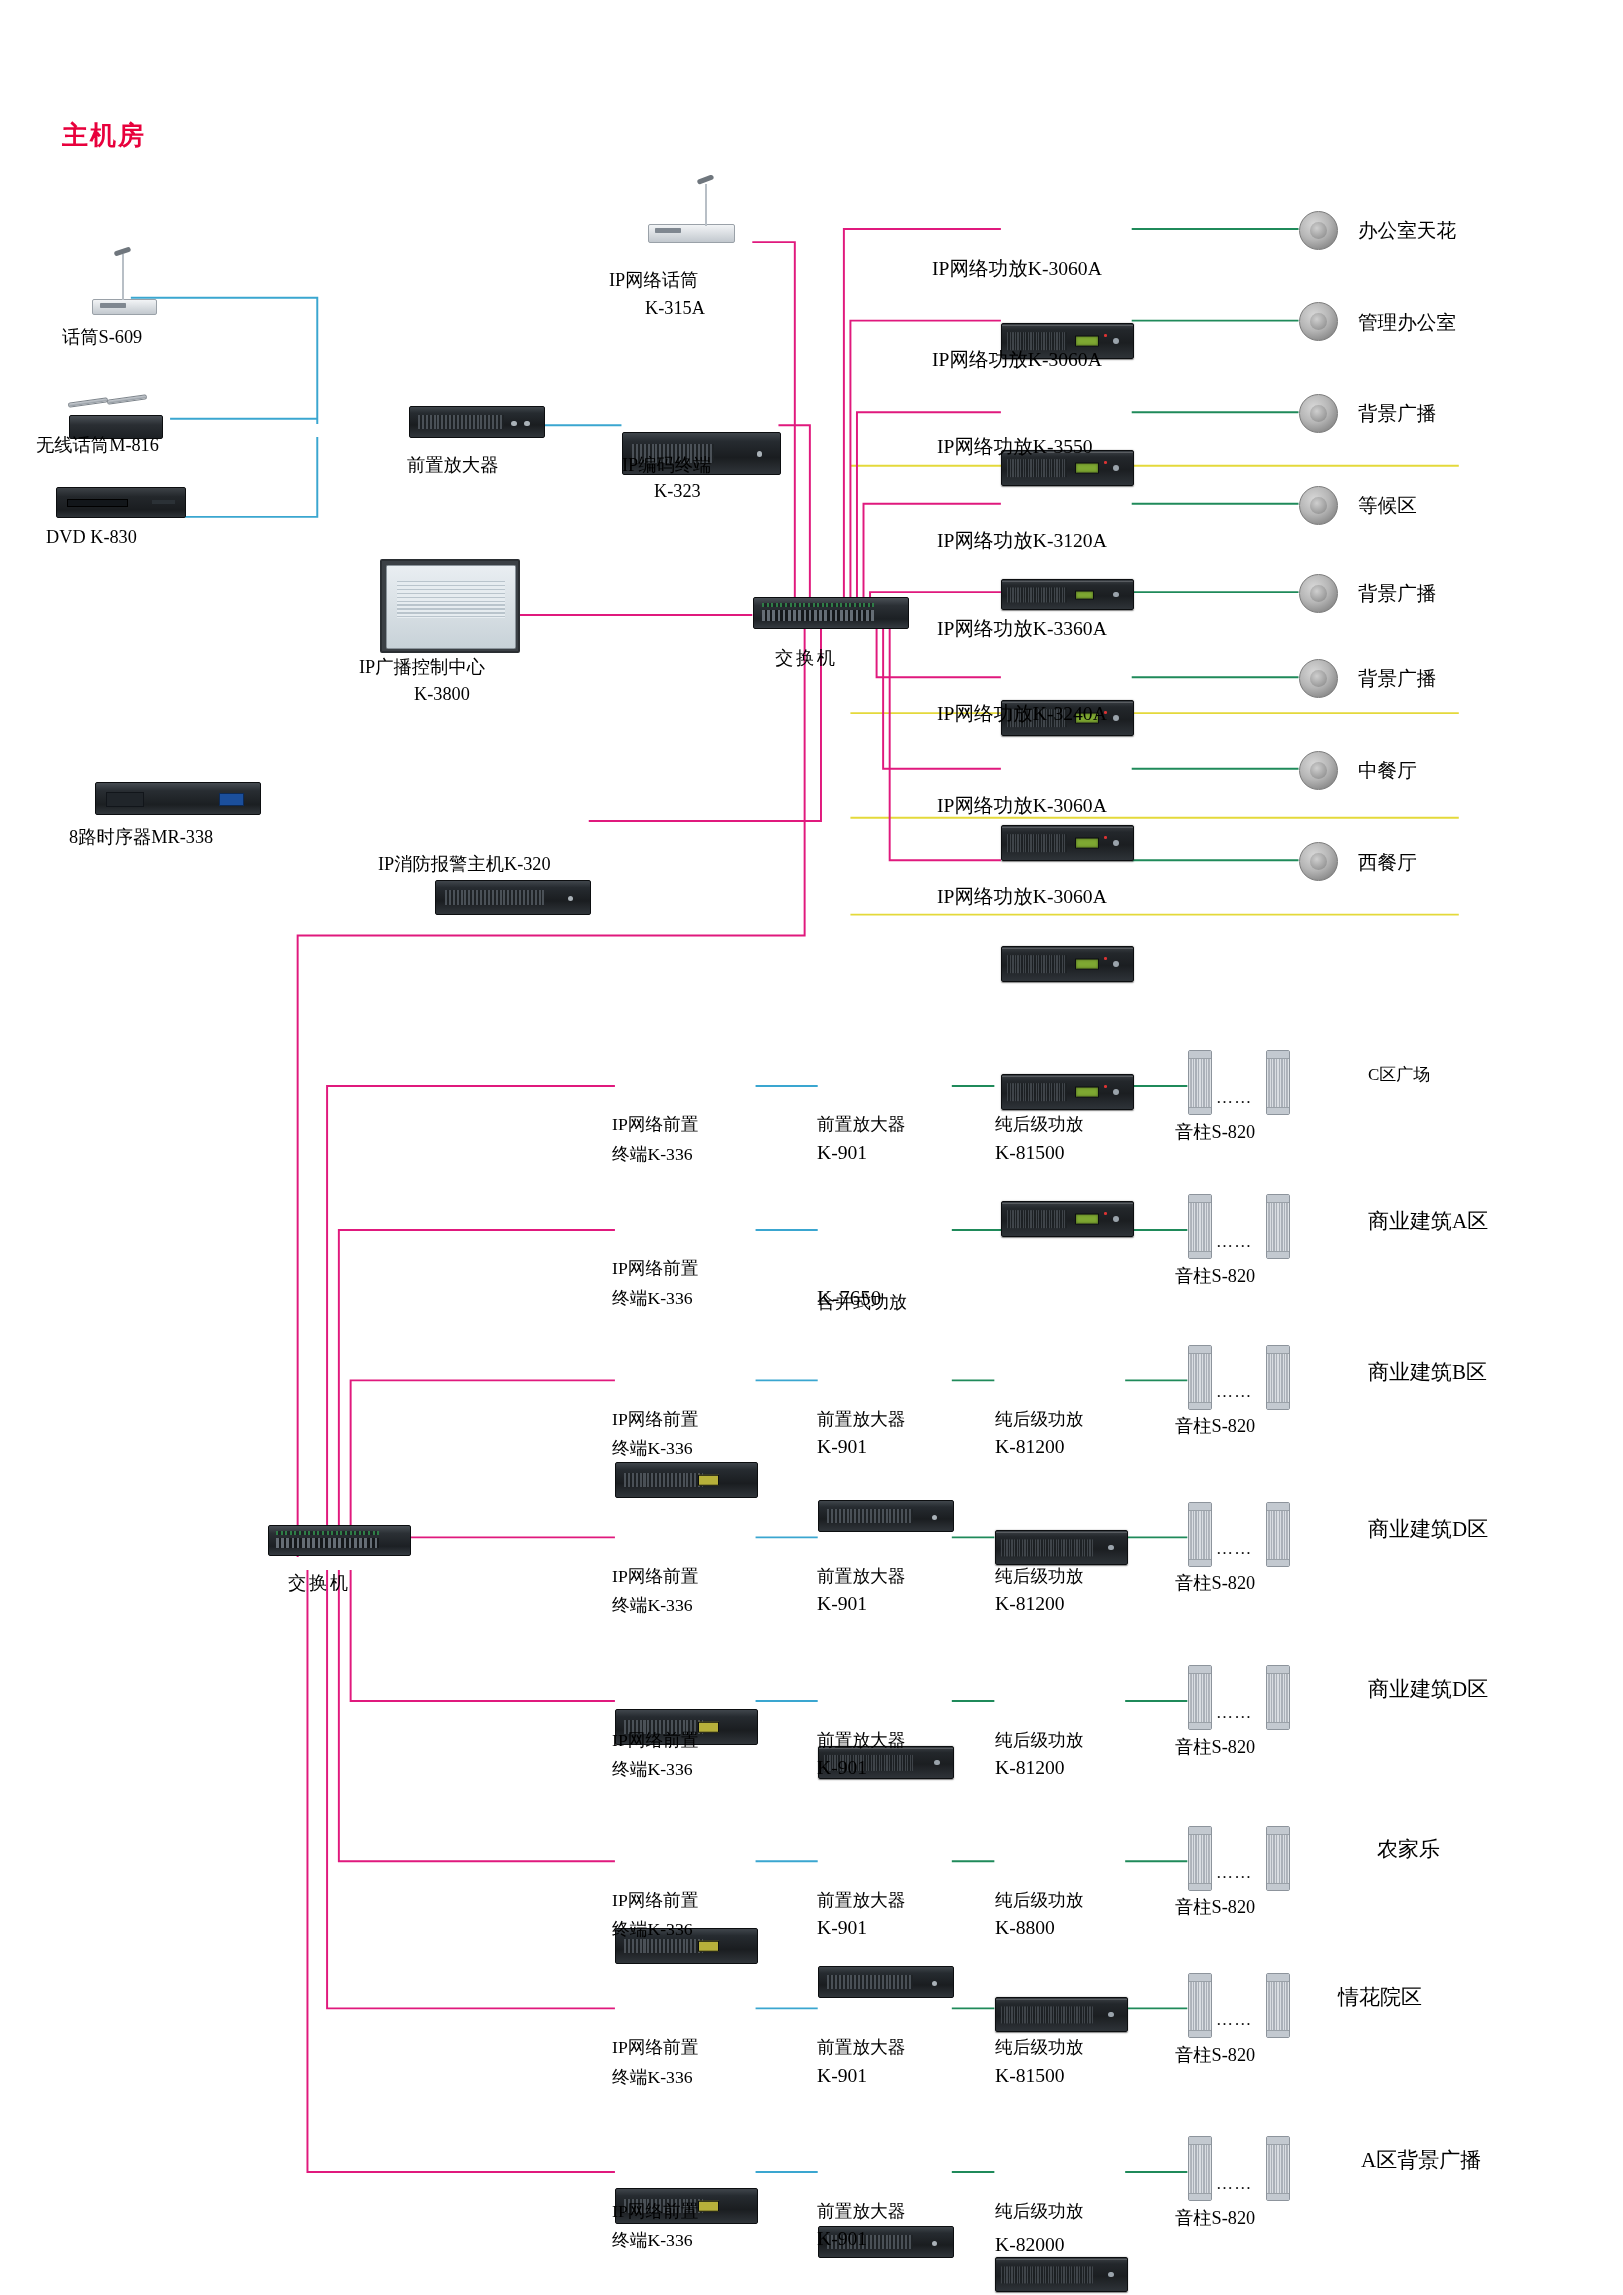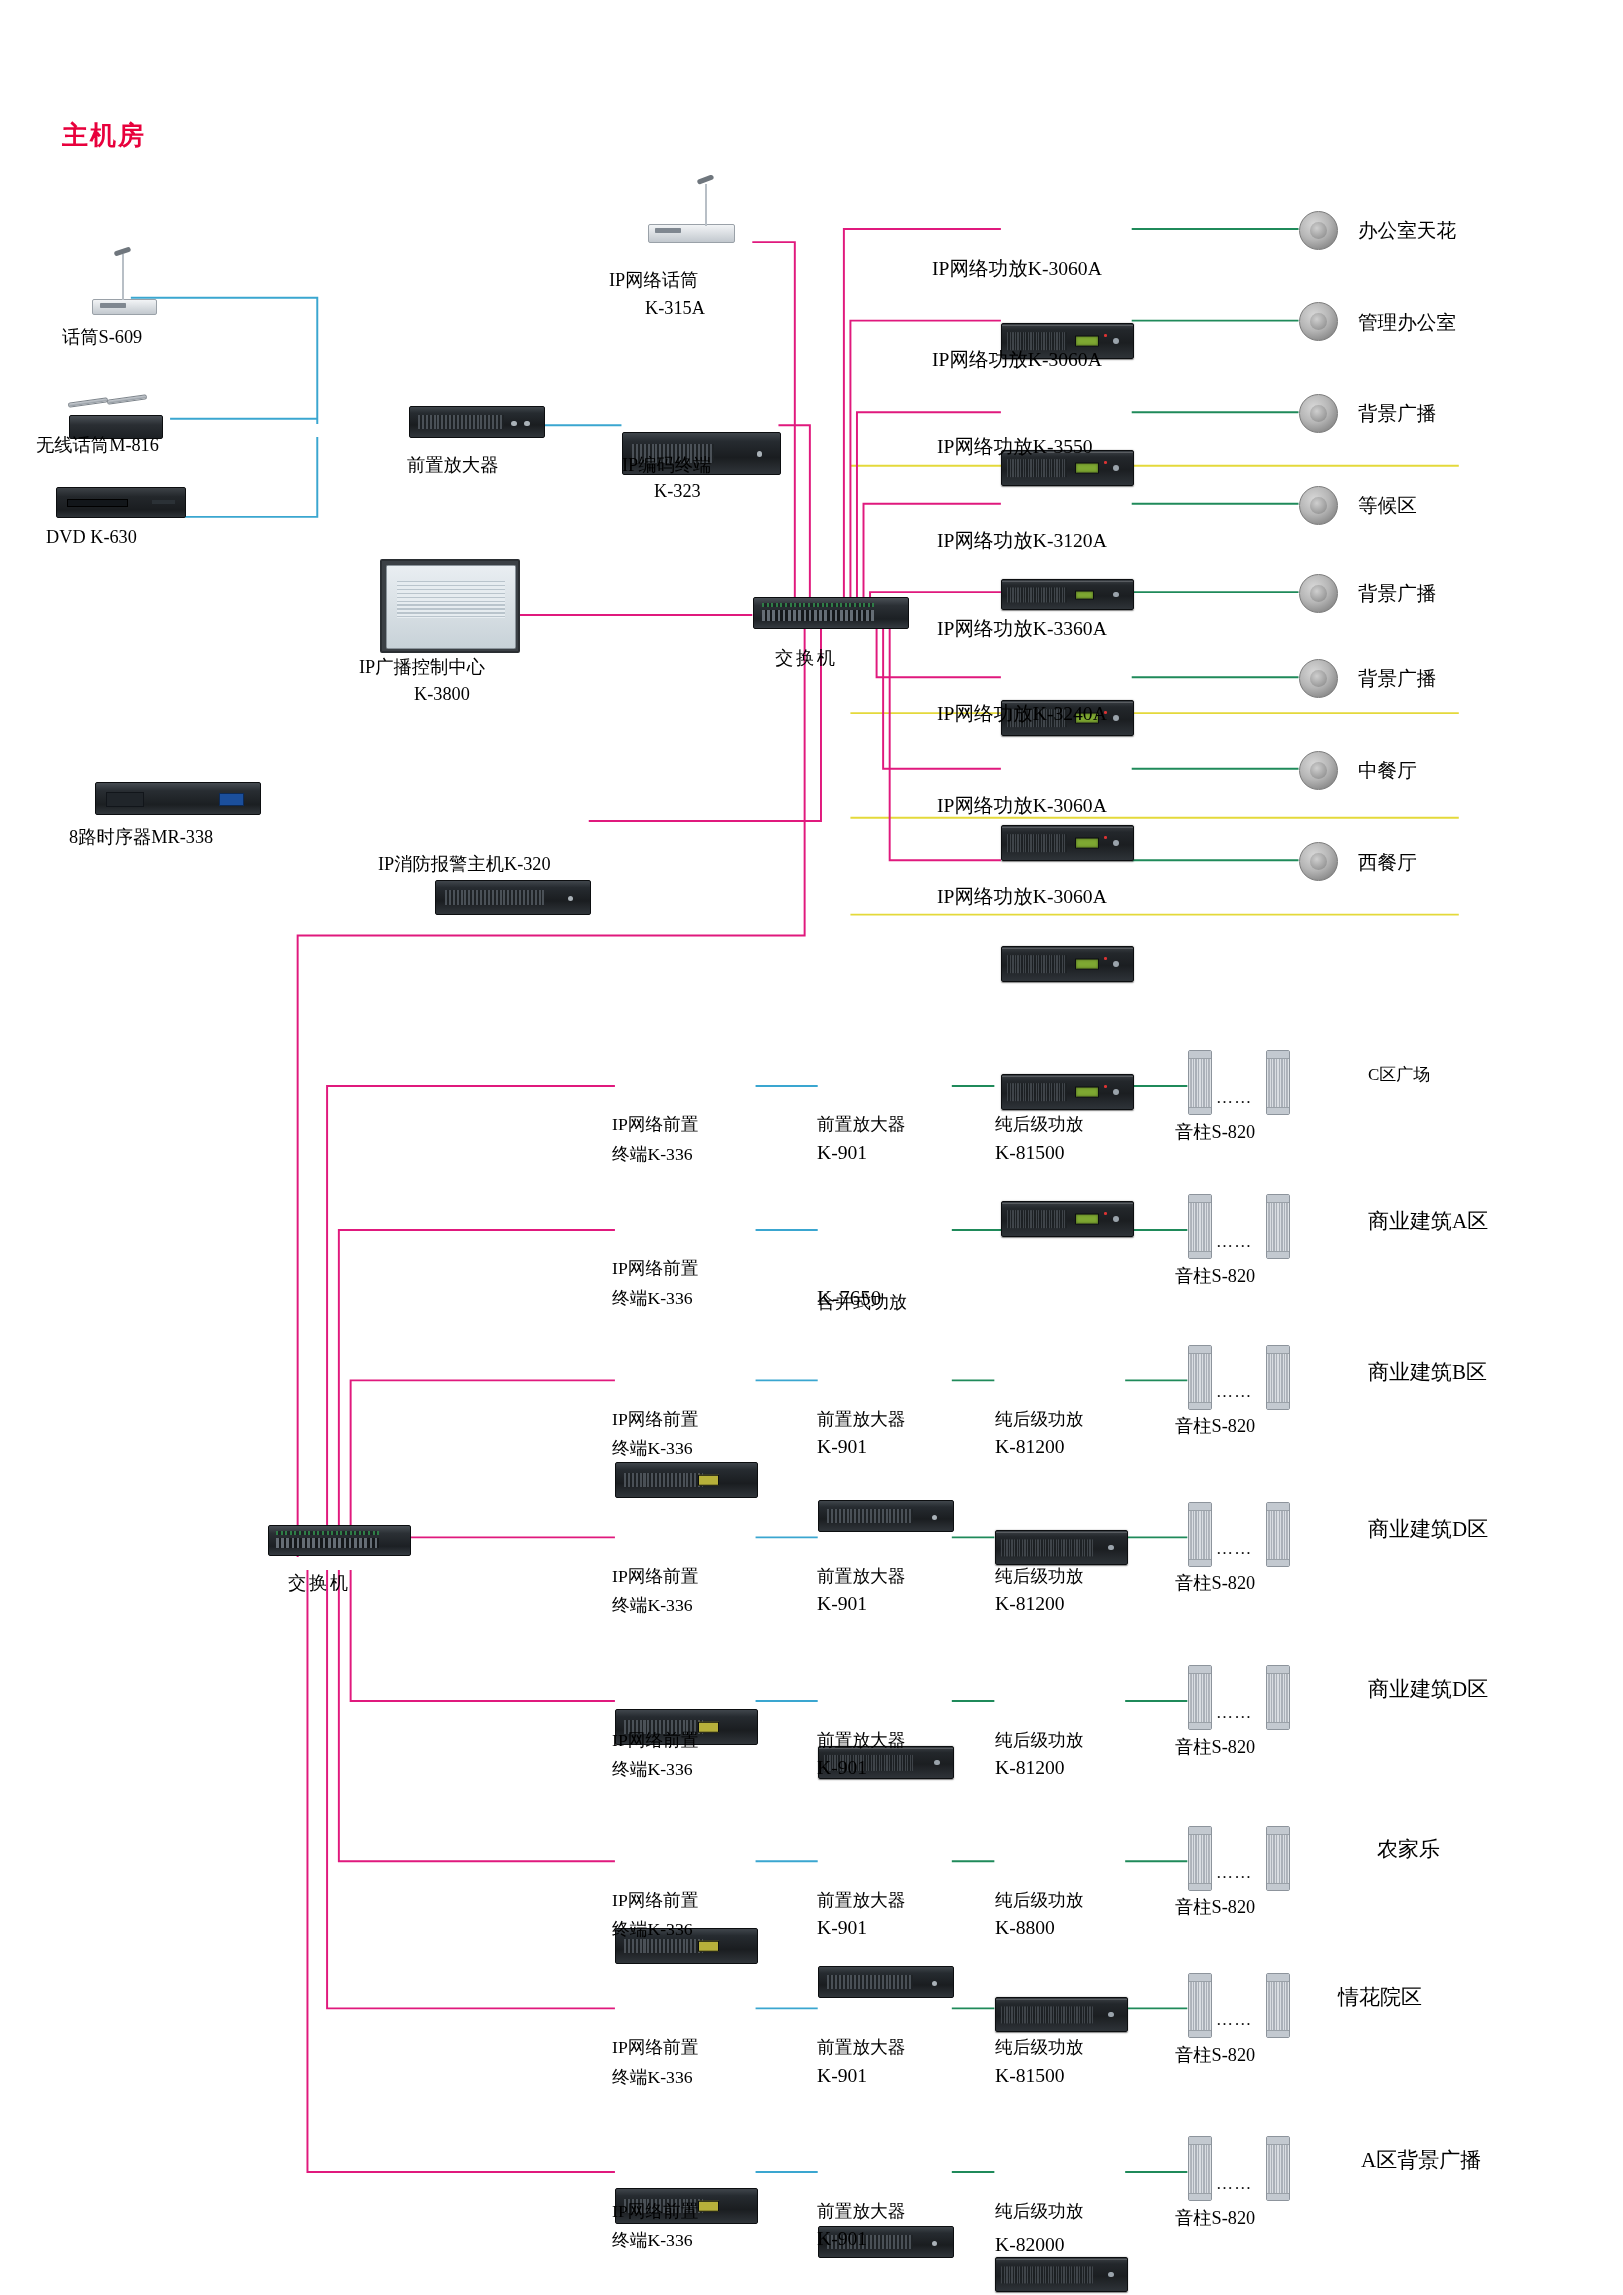--- a/index.html
+++ b/index.html
@@ -189,21 +189,21 @@
     <div class="wstick" style="left:11.8px;top:6.5px;transform:rotate(-8deg);"></div>
     <div class="wstick" style="left:51px;top:3.9px;transform:rotate(-8deg);"></div>
     <div class="wmic" style="left:13px;top:22px;"></div>
   </div>
   <div class="lbl" style="left:36px;top:432px;font-size:18.3px;">无线话筒M-816</div>
 
   <div class="dvd" style="left:56px;top:487px;width:128px;height:29px;">
     <div class="tray"></div>
       <div class="d2"></div>
   </div>
-  <div class="lbl" style="left:46px;top:527px;font-size:18.3px;">DVD  K-630</div>
+  <div class="lbl" style="left:46px;top:527px;font-size:18.3px;">DVD  K-830</div>
 
   <div class="rack" style="left:409px;top:406px;width:134px;height:30px;">
     <div class="slots"></div>
       <div class="kn" style="right:14.4px;"></div>
       <div class="kn" style="right:27.5px;"></div>
   </div>
   <div class="lbl" style="left:407px;top:452px;font-size:18.3px;">前置放大器</div>
 
   <div class="rack" style="left:622px;top:400px;width:157px;height:41px;">
     <div class="slots" style="right:42%;"></div>

